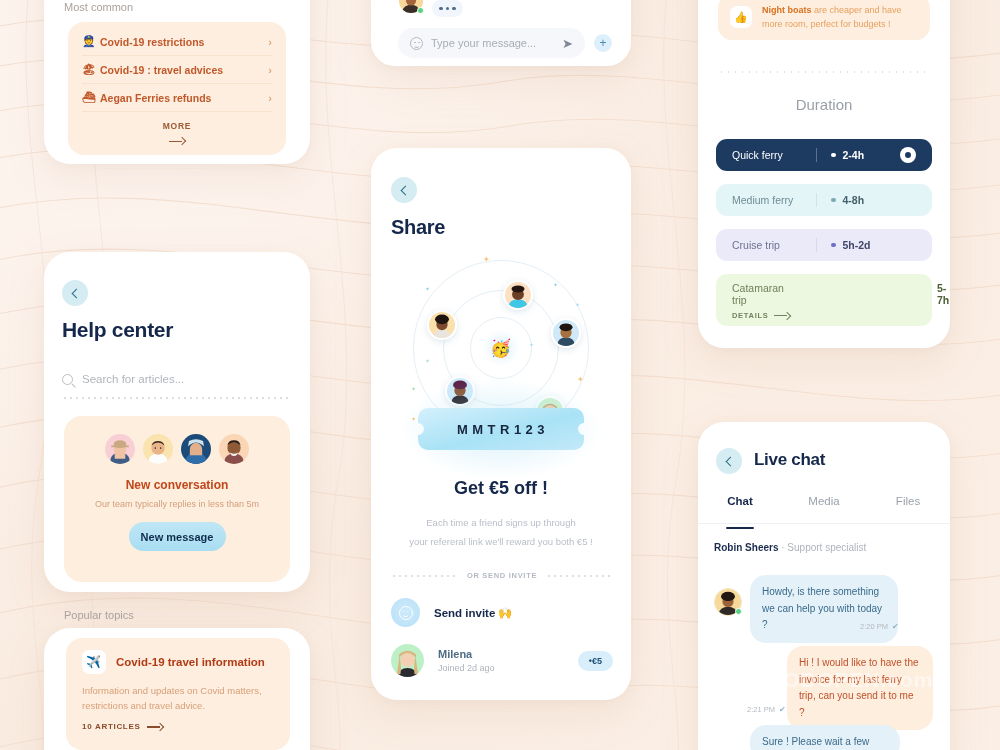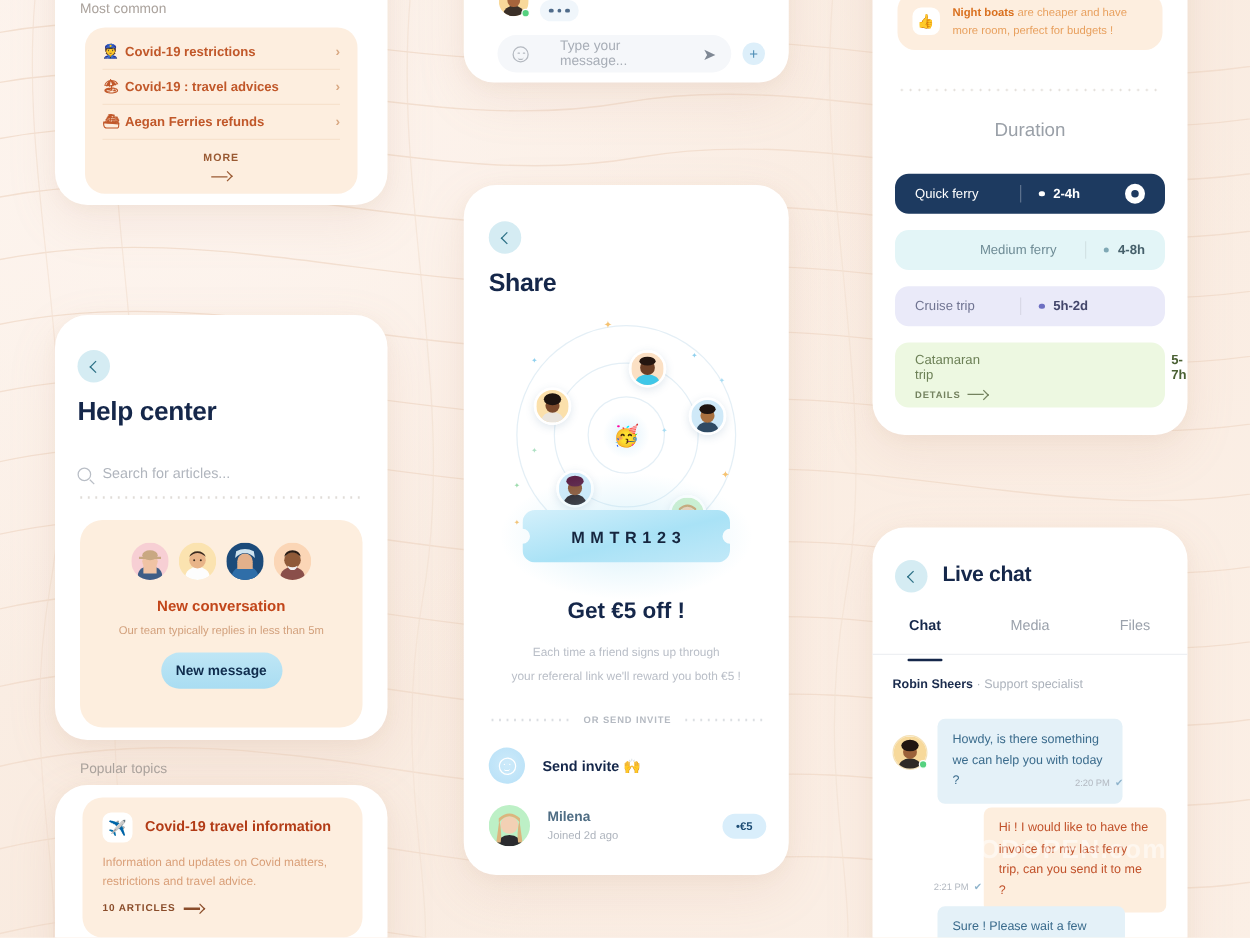--- a/index.html
+++ b/index.html
@@ -192,21 +192,21 @@
   }
   #ci-typing {
     position: absolute; left: 432px; top: 0px; height: 17px; width: 31px;
     background: #f0f6fb; border-radius: 9px; z-index: 4;
     display: flex; align-items: center; justify-content: center; gap: 3px;
   }
   .tdot { width: 3.5px; height: 3.5px; border-radius: 50%; background: #4f6b8a; }
   #ci-bar {
     position: absolute; left: 398px; top: 28px; width: 187px; height: 30px;
     background: #f5f7fa; border-radius: 15px; z-index: 4;
-    display: flex; align-items: center; padding: 0 12px; gap: 25px;
+    display: flex; align-items: center; padding: 0 12px; gap: 8px;
   }
   .smiley {
     width: 13px; height: 13px; border-radius: 50%; border: 1.4px solid #b4b9c0;
     position: relative; flex: 0 0 auto;
   }
   .smiley::before {
     content: ""; position: absolute; left: 3px; top: 4px;
     width: 1.6px; height: 1.6px; border-radius: 50%; background: #b4b9c0;
     box-shadow: 4.2px 0 0 #b4b9c0;
   }
@@ -364,21 +364,21 @@
   }
   #dur-quick .dur-sep { background: rgba(255,255,255,.28); }
   #dur-quick .dur-dot { background: #fff; }
   #dur-radio {
     margin-left: auto; width: 16px; height: 16px; border-radius: 50%;
     background: #fff; display: flex; align-items: center; justify-content: center;
   }
   #dur-radio i {
     width: 6px; height: 6px; border-radius: 50%; background: #1d3a60; display: block;
   }
-  #dur-medium { top: 184px; background: #e3f5f7; color: #6e8b95; justify-content: flex-end; }
+  #dur-medium { top: 184px; background: #e3f5f7; color: #6e8b95; }
   #dur-medium .dur-dot { background: #7fa8b5; }
   #dur-medium .dur-time { color: #46606b; }
   #dur-cruise { top: 229px; background: #eaeaf9; color: #6f7391; }
   #dur-cruise .dur-dot { background: #6d6fc2; }
   #dur-cruise .dur-time { color: #43466b; }
   #dur-cata {
     top: 274px; height: 52px; background: #edf8e1; color: #6d8157;
     flex-direction: column; align-items: flex-start;
     justify-content: center; padding-top: 6px;
   }
@@ -422,21 +422,21 @@
   #lc-agent span { color: #adb3bc; }
   #lc-av {
     position: absolute; left: 714px; top: 588px; width: 28px; height: 28px;
     border-radius: 50%; overflow: hidden; z-index: 5; border: 1.5px solid #f5e2b8;
   }
   #lc-av-dot {
     position: absolute; left: 735px; top: 608px; width: 7px; height: 7px;
     border-radius: 50%; background: #55d17f; border: 1.5px solid #fff; z-index: 6;
   }
   .bubble {
-    position: absolute; z-index: 4; border-radius: 6px; padding: 9px 12px;
+    position: absolute; z-index: 4; border-radius: 16px; padding: 9px 12px;
     font-size: 10px; line-height: 1.65;
   }
   .bub-in { background: #e4f1f8; color: #3a6b8c; }
   .bub-out { background: #fdeede; color: #c1512a; }
   .ts {
     position: absolute; z-index: 4; font-size: 7.5px; color: #b3b9c1;
     display: flex; align-items: center; gap: 4px;
   }
   .tick { color: #8fb4cc; font-size: 8px; }
   #bub1 { left: 750px; top: 575px; width: 148px; }

